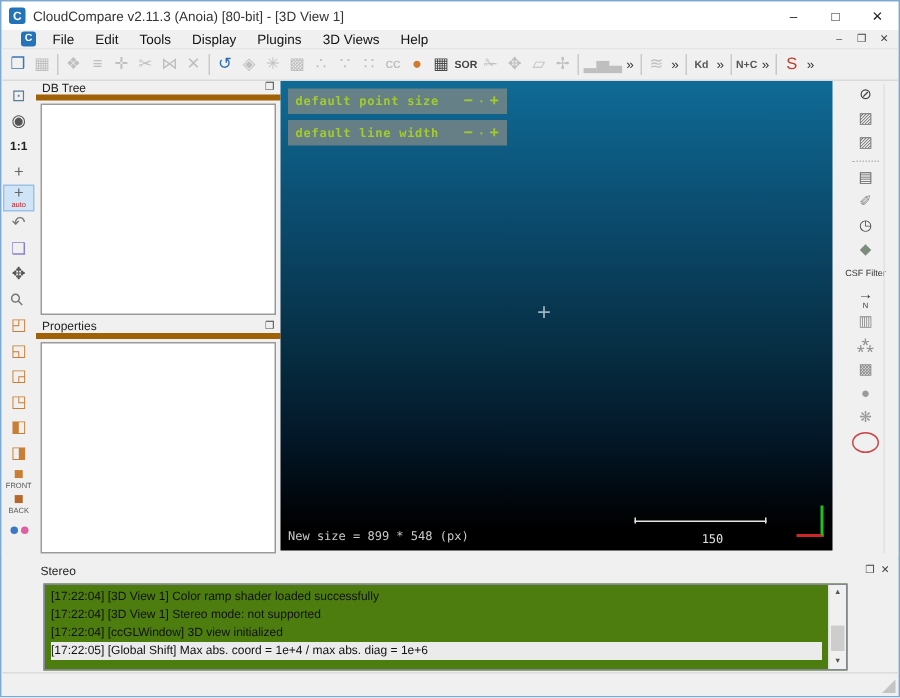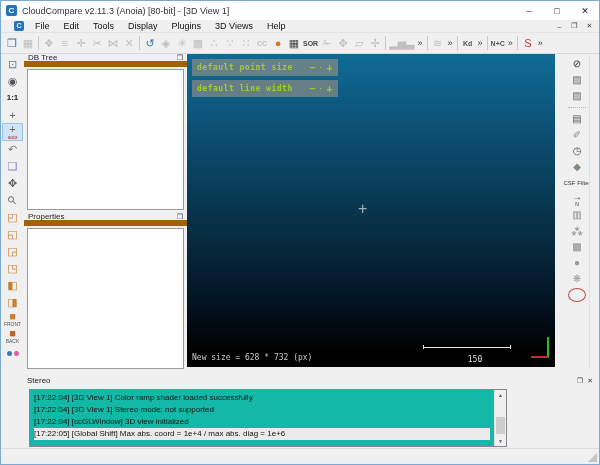--- a/index.html
+++ b/index.html
@@ -39,21 +39,21 @@
   .sub{font-size:5px;line-height:1;display:block}
   .rot45 .glyph{display:inline-block;transform:rotate(-45deg)}
   .dots{flex-direction:row;gap:2px}
   .dots::before{content:"";width:5px;height:5px;border-radius:50%;background:#3b78c3}
   .dots::after{content:"";width:5px;height:5px;border-radius:50%;background:#e0609f}
 
   
   .dock{position:absolute;left:23px;width:163px;background:#f0f0f0}
   #dbtree{top:53px;height:159px}
   #props{top:212px;height:159px}
-  .dock-title{height:13px;display:flex;align-items:center;padding:0 4px;font-size:8px;color:#222;border-bottom:6px solid #a16207}
+  .dock-title{height:13px;display:flex;align-items:center;padding:0 4px;font-size:8px;color:#222;border-bottom:4px solid #a16207}
   .dock-btns{margin-left:auto;display:flex;gap:4px}
   .dock-btn{font-size:7px;color:#444;line-height:1}
   .dock-body{position:absolute;left:3px;right:3px;top:15px;bottom:3px;background:#fff;border:1px solid #9a9a9a}
 
   
   .viewport{position:absolute;left:186px;top:53px;width:370px;height:313px;overflow:hidden}
   .overlay{position:absolute;left:5px;width:146px;height:17px;background:rgba(122,134,134,0.82);display:flex;align-items:center;padding:0 5px;font-family:"DejaVu Sans Mono",monospace;font-weight:bold;font-size:8px;letter-spacing:0.5px}
   .overlay .ctl{margin-left:auto;display:flex;align-items:center;gap:3px;font-size:10px;font-weight:bold}
   .ov-dot{font-size:7px}
   #ov1{top:5px}
@@ -72,21 +72,21 @@
   .right-toolbar::after{content:"";position:absolute;right:9px;top:2px;bottom:2px;border-left:1px solid #e2e2e2}
   .right-toolbar .tb-btn{width:18px;height:14px;min-width:0;font-size:10px}
   .right-toolbar .glyph{color:#7d7d7d}
   .right-toolbar .tb-label .glyph{font-size:6px;font-weight:normal;color:#333;white-space:nowrap}
   .right-toolbar .tb-sep{width:18px;height:1px;background:none;border-top:1px dotted #b8b8b8;margin:2px 0}
   .ellipse{width:15px;height:9px;border:1px solid #cc4848;border-radius:50%}
 
   
   .console-dock{position:absolute;left:0;right:0;top:372px;height:76px;background:#f0f0f0}
   .console-title{height:14px;display:flex;align-items:center;padding:0 6px 0 26px;font-size:8px;color:#222}
-  .console-body{position:absolute;left:28px;top:16px;width:478px;height:58px;background:#14b8a6;border:1px solid #828790;overflow:hidden}
+  .console-body{position:absolute;left:28px;top:16px;width:536px;height:58px;background:#4d7c0f;border:1px solid #828790;overflow:hidden}
   .console-lines{position:absolute;left:0;top:0;right:12px;bottom:0;padding:2px 4px;font-size:8px;line-height:12px;color:#111}
   .console-line{display:block;white-space:nowrap}
   .console-line:nth-child(4){background:#ebebeb}
   .console-scroll{position:absolute;right:0;top:0;bottom:0;width:12px;background:#f0f0f0;border-left:1px solid #e0e0e0}
   .cs-arrow{position:absolute;left:0;right:0;height:10px;font-size:5px;color:#555;text-align:center;line-height:10px}
   .cs-up{top:0}
   .cs-down{bottom:0}
   .cs-thumb{position:absolute;left:1px;right:1px;top:27px;height:17px;background:#cdcdcd}
 
   
@@ -314,21 +314,21 @@
     </div>
     <div class="overlay" id="ov2" style="color: rgb(164, 204, 40);">
       <span>default line width</span>
       <span class="ctl">
         <span>−</span>
         <span class="ov-dot">·</span>
         <span>+</span>
       </span>
     </div>
     <span class="center-cross">+</span>
-    <span class="size-text">New size = 628 * 732 (px)</span>
+    <span class="size-text">New size = 899 * 548 (px)</span>
     <span class="scalebar"></span>
     <span class="scale-label">150</span>
     <span class="axis"></span>
   </div>
 
   <div class="right-toolbar">
       <span class="tb-btn">
         <span class="glyph" style="color: rgb(61, 61, 61);">⊘</span>
       </span>
       <span class="tb-btn">

